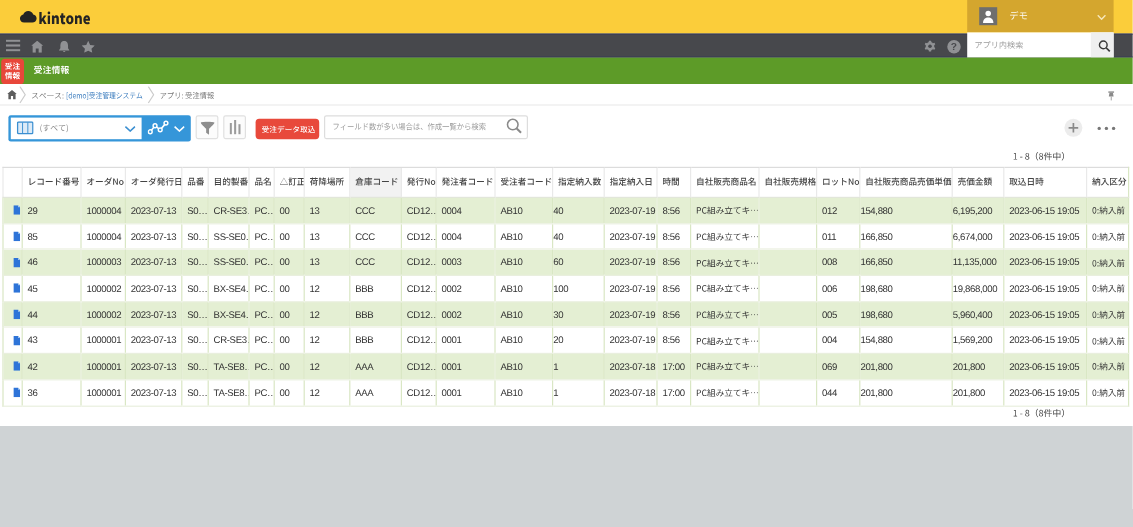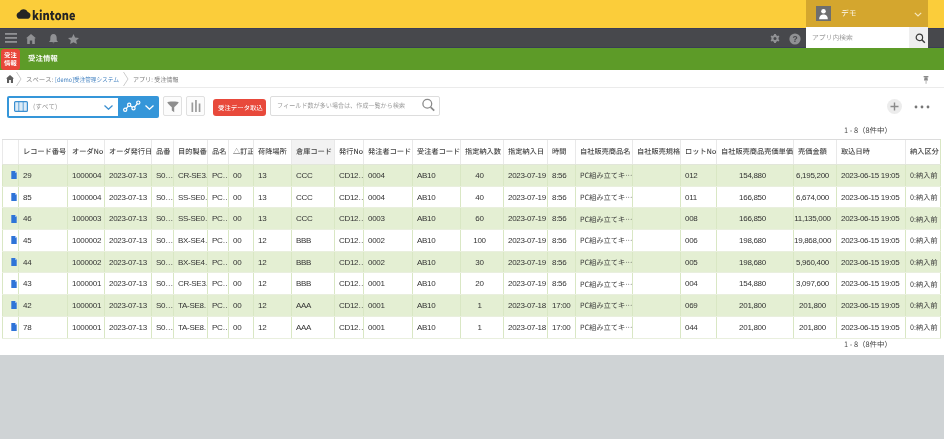--- a/index.html
+++ b/index.html
@@ -6,21 +6,21 @@
 table{border-collapse:collapse;table-layout:fixed;width:938px;
  font-size:8px;letter-spacing:-0.3px;color:#333}
 tr.hd th{height:24px;background:#fff;border-top:1px solid #dcdcdc;border-bottom:1px solid #e2e6da;
  border-left:1px solid #e9e9e9;font-weight:normal;text-align:left;padding:0 0 0 4px;overflow:hidden}
 tr.hd th:first-child{border-left:1px solid #e9e9e9}
 tr.hd th.shade{background:#f2f2f2}
 td{height:20.7px;border-left:1px solid #d9e7c4;border-bottom:1px solid #e9efde;
  padding:0 0 0 4px;overflow:hidden;white-space:nowrap;vertical-align:middle}
 table tr td:last-child,table tr th:last-child{border-right:1px solid #d9e7c4}
 tr.g td{background:#e4efd3}
-td.r{text-align:center;padding:0 5px 0 0}
+td.r{text-align:left;padding:0 5px 0 0}
 .tbtn{position:absolute;top:96px;width:19px;height:19.5px;background:#fcfcfc;
  border:1px solid #e0e0e0;border-radius:2px;box-sizing:border-box}
 </style></head><body>
 <svg width="0" height="0" style="position:absolute">
     <defs>
       <path id="logo" transform="scale(0.8742,1)" d="M0.9 0.0H3.1V-1.8L3.9 -2.7L5.5 0.0H7.9L5.3 -4.2L7.7 -7.2H5.3L3.2 -4.5H3.1V-10.1H0.9Z M8.9 0.0H11.1V-7.2H8.9ZM10.0 -8.2C10.8 -8.2 11.3 -8.6 11.3 -9.3C11.3 -10.0 10.8 -10.5 10.0 -10.5C9.3 -10.5 8.8 -10.0 8.8 -9.3C8.8 -8.6 9.3 -8.2 10.0 -8.2Z M12.9 0.0H15.2V-4.8C15.6 -5.2 15.9 -5.4 16.4 -5.4C17.0 -5.4 17.2 -5.2 17.2 -4.2V0.0H19.5V-4.4C19.5 -6.2 18.8 -7.3 17.3 -7.3C16.3 -7.3 15.6 -6.9 15.0 -6.3H14.9L14.8 -7.2H12.9Z M24.1 0.2C24.8 0.2 25.3 0.0 25.7 -0.1L25.3 -1.7C25.1 -1.7 24.9 -1.6 24.7 -1.6C24.1 -1.6 23.8 -1.9 23.8 -2.7V-5.4H25.5V-7.2H23.8V-9.1H21.9L21.7 -7.2L20.6 -7.1V-5.4H21.5V-2.7C21.5 -1.0 22.3 0.2 24.1 0.2Z M30.0 0.2C31.8 0.2 33.5 -1.2 33.5 -3.6C33.5 -6.0 31.8 -7.3 30.0 -7.3C28.1 -7.3 26.4 -6.0 26.4 -3.6C26.4 -1.2 28.1 0.2 30.0 0.2ZM30.0 -1.6C29.1 -1.6 28.7 -2.4 28.7 -3.6C28.7 -4.8 29.1 -5.5 30.0 -5.5C30.8 -5.5 31.2 -4.8 31.2 -3.6C31.2 -2.4 30.8 -1.6 30.0 -1.6Z M34.9 0.0H37.1V-4.8C37.5 -5.2 37.8 -5.4 38.3 -5.4C38.9 -5.4 39.2 -5.2 39.2 -4.2V0.0H41.4V-4.4C41.4 -6.2 40.7 -7.3 39.2 -7.3C38.2 -7.3 37.5 -6.9 36.9 -6.3H36.9L36.7 -7.2H34.9Z M46.4 0.2C47.2 0.2 48.2 -0.1 49.0 -0.6L48.2 -2.0C47.7 -1.7 47.2 -1.5 46.7 -1.5C45.8 -1.5 45.1 -1.9 44.9 -2.9H49.1C49.2 -3.1 49.2 -3.5 49.2 -3.9C49.2 -5.8 48.2 -7.3 46.2 -7.3C44.4 -7.3 42.8 -5.9 42.8 -3.6C42.8 -1.2 44.3 0.2 46.4 0.2ZM44.9 -4.4C45.0 -5.2 45.6 -5.6 46.2 -5.6C47.0 -5.6 47.3 -5.1 47.3 -4.4Z"></path>
       <path id="demo" d="M1.6 -5.7V-5.1C1.8 -5.1 2.0 -5.1 2.3 -5.1C2.7 -5.1 4.6 -5.1 5.0 -5.1C5.2 -5.1 5.5 -5.1 5.7 -5.1V-5.7C5.5 -5.7 5.2 -5.7 5.0 -5.7C4.6 -5.7 2.7 -5.7 2.3 -5.7C2.0 -5.7 1.8 -5.7 1.6 -5.7ZM6.1 -6.3 5.7 -6.2C5.9 -5.9 6.2 -5.4 6.3 -5.1L6.8 -5.3C6.6 -5.6 6.3 -6.1 6.1 -6.3ZM7.0 -6.6 6.6 -6.5C6.8 -6.2 7.0 -5.7 7.2 -5.4L7.6 -5.6C7.5 -5.9 7.2 -6.4 7.0 -6.6ZM0.7 -3.7V-3.1C0.9 -3.1 1.1 -3.1 1.3 -3.1H3.7C3.7 -2.4 3.6 -1.7 3.2 -1.2C2.9 -0.7 2.4 -0.2 1.7 0.0L2.3 0.4C3.0 0.1 3.6 -0.5 3.9 -1.0C4.2 -1.6 4.3 -2.3 4.3 -3.1H6.4C6.6 -3.1 6.9 -3.1 7.1 -3.1V-3.7C6.9 -3.7 6.6 -3.7 6.4 -3.7C6.0 -3.7 1.8 -3.7 1.3 -3.7C1.1 -3.7 0.9 -3.7 0.7 -3.7Z M8.7 -3.3V-2.7C8.9 -2.7 9.2 -2.7 9.4 -2.7H11.0V-0.9C11.0 -0.3 11.3 0.1 12.5 0.1C13.2 0.1 14.0 0.1 14.6 0.0L14.6 -0.6C14.0 -0.5 13.3 -0.5 12.6 -0.5C11.9 -0.5 11.6 -0.7 11.6 -1.1V-2.7H14.2C14.4 -2.7 14.7 -2.7 14.9 -2.7V-3.3C14.7 -3.3 14.4 -3.3 14.2 -3.3H11.6V-4.9H13.6C13.9 -4.9 14.1 -4.9 14.3 -4.9V-5.5C14.1 -5.5 13.9 -5.5 13.6 -5.5C13.0 -5.5 10.5 -5.5 9.9 -5.5C9.6 -5.5 9.4 -5.5 9.2 -5.5V-4.9C9.4 -4.9 9.6 -4.9 9.9 -4.9H11.0V-3.3H9.4C9.2 -3.3 8.9 -3.3 8.7 -3.3Z"></path>
       <path id="appsearch" d="M6.3 -4.6 6.0 -4.9C5.9 -4.9 5.7 -4.9 5.5 -4.9C5.1 -4.9 1.9 -4.9 1.6 -4.9C1.4 -4.9 1.1 -4.9 0.8 -4.9V-4.3C1.1 -4.3 1.4 -4.4 1.6 -4.4C1.9 -4.4 5.0 -4.4 5.5 -4.4C5.3 -3.9 4.6 -3.2 4.0 -2.8L4.5 -2.5C5.2 -3.0 5.9 -3.9 6.1 -4.4C6.2 -4.4 6.3 -4.5 6.3 -4.6ZM3.6 -3.7H3.0C3.0 -3.5 3.0 -3.4 3.0 -3.2C3.0 -2.1 2.9 -1.1 1.8 -0.5C1.6 -0.3 1.4 -0.2 1.2 -0.2L1.7 0.3C3.5 -0.6 3.6 -1.9 3.6 -3.7Z M12.3 -4.9C12.3 -5.1 12.5 -5.3 12.7 -5.3C13.0 -5.3 13.2 -5.1 13.2 -4.9C13.2 -4.6 13.0 -4.4 12.7 -4.4C12.5 -4.4 12.3 -4.6 12.3 -4.9ZM12.0 -4.9C12.0 -4.8 12.0 -4.7 12.0 -4.7L11.8 -4.7C11.5 -4.7 8.8 -4.7 8.4 -4.7C8.1 -4.7 7.9 -4.7 7.7 -4.7V-4.1C7.9 -4.1 8.1 -4.1 8.4 -4.1C8.8 -4.1 11.4 -4.1 11.8 -4.1C11.8 -3.5 11.4 -2.5 10.9 -1.9C10.4 -1.2 9.6 -0.6 8.3 -0.3L8.8 0.2C10.0 -0.1 10.8 -0.8 11.4 -1.6C12.0 -2.3 12.3 -3.4 12.5 -4.1L12.5 -4.2C12.5 -4.1 12.6 -4.1 12.7 -4.1C13.1 -4.1 13.5 -4.5 13.5 -4.9C13.5 -5.3 13.1 -5.7 12.7 -5.7C12.3 -5.7 12.0 -5.3 12.0 -4.9Z M18.9 -5.2H18.2C18.3 -5.0 18.3 -4.8 18.3 -4.6C18.3 -4.3 18.3 -3.8 18.3 -3.5C18.3 -2.2 18.2 -1.7 17.7 -1.1C17.3 -0.6 16.7 -0.3 16.1 -0.2L16.5 0.3C17.0 0.1 17.7 -0.2 18.1 -0.7C18.6 -1.3 18.9 -1.8 18.9 -3.5C18.9 -3.7 18.9 -4.3 18.9 -4.6C18.9 -4.8 18.9 -5.0 18.9 -5.2ZM15.7 -5.1H15.1C15.1 -5.0 15.1 -4.7 15.1 -4.6C15.1 -4.4 15.1 -2.6 15.1 -2.4C15.1 -2.1 15.1 -1.9 15.1 -1.8H15.7C15.7 -2.0 15.7 -2.2 15.7 -2.3C15.7 -2.6 15.7 -4.4 15.7 -4.6C15.7 -4.8 15.7 -5.0 15.7 -5.1Z M21.1 -4.5V0.6H21.6V-4.0H23.5C23.5 -3.1 23.3 -2.0 21.8 -1.2C21.9 -1.1 22.0 -0.9 22.1 -0.8C23.0 -1.4 23.5 -2.0 23.8 -2.7C24.4 -2.1 25.1 -1.4 25.4 -0.9L25.9 -1.3C25.4 -1.8 24.6 -2.6 23.9 -3.2C24.0 -3.5 24.0 -3.8 24.1 -4.0H26.0V-0.1C26.0 -0.0 26.0 0.0 25.9 0.0C25.7 0.0 25.3 0.0 24.8 0.0C24.9 0.2 24.9 0.4 25.0 0.5C25.6 0.5 26.0 0.5 26.2 0.5C26.5 0.4 26.5 0.2 26.5 -0.1V-4.5H24.1V-5.7H23.5V-4.5Z M30.0 -3.0V-1.3H31.3C31.2 -0.7 30.7 -0.2 29.5 0.2C29.6 0.3 29.7 0.5 29.8 0.6C30.9 0.2 31.5 -0.4 31.7 -1.0C32.1 -0.1 32.7 0.3 33.5 0.6C33.6 0.4 33.7 0.3 33.8 0.1C33.0 -0.1 32.5 -0.5 32.1 -1.3H33.4V-3.0H31.9V-3.7H33.0V-4.0C33.2 -3.9 33.4 -3.8 33.6 -3.7C33.7 -3.8 33.8 -4.0 33.9 -4.1C33.1 -4.4 32.4 -5.0 31.9 -5.7H31.4C31.1 -5.1 30.4 -4.5 29.7 -4.1V-4.3H29.0V-5.7H28.5V-4.3H27.6V-3.8H28.5C28.3 -2.8 27.8 -1.8 27.4 -1.2C27.5 -1.1 27.6 -0.9 27.7 -0.7C28.0 -1.2 28.3 -1.9 28.5 -2.6V0.5H29.0V-2.7C29.2 -2.3 29.4 -1.9 29.5 -1.7L29.8 -2.1C29.7 -2.3 29.2 -3.0 29.0 -3.3V-3.8H29.7V-3.8L29.8 -3.6C30.0 -3.7 30.2 -3.9 30.4 -4.0V-3.7H31.4V-3.0ZM31.7 -5.2C32.0 -4.9 32.4 -4.4 32.9 -4.1H30.6C31.0 -4.5 31.4 -4.9 31.7 -5.2ZM30.4 -2.6H31.4V-2.1C31.4 -1.9 31.4 -1.8 31.4 -1.7H30.4ZM31.9 -2.6H33.0V-1.7H31.9C31.9 -1.8 31.9 -1.9 31.9 -2.0Z M38.3 -0.7C38.9 -0.4 39.6 0.1 40.0 0.5L40.4 0.1C40.0 -0.2 39.3 -0.6 38.7 -0.9ZM36.0 -0.9C35.6 -0.5 34.9 -0.1 34.3 0.1C34.4 0.2 34.6 0.4 34.7 0.5C35.3 0.2 36.0 -0.3 36.5 -0.8ZM34.5 -4.0V-2.7H35.0V-3.6H36.8C36.5 -3.3 36.2 -3.0 35.9 -2.8L35.5 -2.9L35.2 -2.7C35.6 -2.4 36.1 -2.1 36.5 -1.8L36.0 -1.6L34.4 -1.5L34.5 -1.1L37.1 -1.1V0.6H37.6V-1.1L39.6 -1.2C39.7 -1.1 39.9 -1.0 40.0 -0.8L40.3 -1.2C40.0 -1.5 39.2 -2.0 38.6 -2.4L38.3 -2.1C38.5 -2.0 38.8 -1.8 39.1 -1.6L36.8 -1.6C37.5 -2.0 38.2 -2.5 38.8 -3.0L38.3 -3.3C38.0 -2.9 37.4 -2.5 36.9 -2.1C36.7 -2.3 36.5 -2.4 36.3 -2.5C36.6 -2.8 37.0 -3.1 37.4 -3.5L37.1 -3.6H39.8V-2.7H40.3V-4.0H37.6V-4.7H40.3V-5.1H37.6V-5.7H37.1V-5.1H34.5V-4.7H37.1V-4.0Z"></path>
       <path id="b1" d="M4.7 -4.6C4.6 -4.3 4.5 -3.9 4.3 -3.6H3.2L3.7 -3.7C3.6 -3.9 3.5 -4.3 3.4 -4.5C4.3 -4.6 5.1 -4.7 5.8 -4.9L5.3 -5.5C4.1 -5.2 2.2 -5.1 0.5 -5.0C0.5 -4.9 0.6 -4.6 0.6 -4.4L1.6 -4.4L1.0 -4.3C1.1 -4.1 1.3 -3.8 1.3 -3.6H0.4V-2.2H1.1V-2.9H5.3V-2.2H6.0V-3.6H5.1C5.3 -3.8 5.4 -4.1 5.6 -4.4ZM2.7 -4.4C2.8 -4.2 2.9 -3.8 3.0 -3.6H1.7L2.1 -3.7C2.0 -3.9 1.9 -4.2 1.7 -4.4C2.2 -4.4 2.8 -4.5 3.3 -4.5ZM4.1 -1.7C3.8 -1.4 3.6 -1.2 3.2 -1.0C2.8 -1.2 2.5 -1.4 2.2 -1.7ZM1.3 -2.4V-1.7H1.6L1.4 -1.7C1.7 -1.3 2.0 -0.9 2.4 -0.6C1.8 -0.4 1.0 -0.3 0.2 -0.2C0.4 -0.0 0.6 0.3 0.7 0.5C1.6 0.4 2.5 0.2 3.2 -0.2C3.9 0.2 4.7 0.4 5.7 0.5C5.8 0.3 6.0 -0.0 6.1 -0.2C5.3 -0.3 4.6 -0.4 4.0 -0.7C4.5 -1.0 4.9 -1.5 5.2 -2.2L4.7 -2.5L4.6 -2.4Z M7.0 -4.8C7.4 -4.7 7.9 -4.4 8.2 -4.1L8.6 -4.7C8.4 -5.0 7.8 -5.3 7.4 -5.4ZM6.6 -3.1C7.0 -2.9 7.5 -2.6 7.8 -2.4L8.2 -3.1C7.9 -3.3 7.4 -3.5 7.0 -3.7ZM6.8 -0.0 7.5 0.5C7.9 -0.1 8.3 -0.9 8.6 -1.5L8.1 -2.0C7.7 -1.3 7.2 -0.5 6.8 -0.0ZM8.7 -4.0V-3.3H10.2V-2.3H8.9V-1.5H10.2V-0.4H8.5V0.4H12.6V-0.4H11.0V-1.5H12.2V-2.3H11.0V-3.3H12.5V-4.0H11.0L11.4 -4.5C11.0 -4.8 10.4 -5.2 9.8 -5.5L9.3 -4.9C9.8 -4.6 10.3 -4.3 10.6 -4.0Z"></path>
       <path id="b2" d="M0.4 -4.2C0.3 -3.6 0.2 -2.9 0.1 -2.5L0.7 -2.3C0.8 -2.8 0.9 -3.6 0.9 -4.1ZM3.1 -1.2H5.0V-0.9H3.1ZM3.1 -1.7V-2.0H5.0V-1.7ZM0.9 -5.4V0.6H1.6V-4.1C1.7 -3.9 1.8 -3.6 1.9 -3.4L2.4 -3.6L2.3 -3.7H3.7V-3.4H2.0V-2.9H6.2V-3.4H4.4V-3.7H5.8V-4.2H4.4V-4.5H6.0V-5.0H4.4V-5.4H3.7V-5.0H2.2V-4.5H3.7V-4.2H2.3V-3.7C2.3 -3.9 2.1 -4.3 2.0 -4.6L1.6 -4.4V-5.4ZM2.4 -2.6V0.6H3.1V-0.4H5.0V-0.2C5.0 -0.1 5.0 -0.1 4.9 -0.1C4.8 -0.1 4.5 -0.1 4.3 -0.1C4.4 0.1 4.4 0.4 4.5 0.6C4.9 0.6 5.2 0.6 5.5 0.5C5.7 0.4 5.8 0.2 5.8 -0.2V-2.6Z M9.6 -5.2V0.6H10.3V0.2C10.5 0.3 10.6 0.5 10.7 0.6C11.0 0.4 11.2 0.2 11.4 -0.1C11.6 0.2 11.9 0.4 12.2 0.6C12.3 0.4 12.5 0.1 12.7 -0.0C12.4 -0.2 12.1 -0.4 11.8 -0.7C12.1 -1.3 12.4 -2.0 12.5 -2.8L12.0 -3.0L11.9 -3.0H10.3V-4.5H11.6V-4.0C11.6 -3.9 11.6 -3.9 11.5 -3.9C11.4 -3.9 11.0 -3.9 10.7 -3.9C10.8 -3.7 10.9 -3.4 10.9 -3.2C11.4 -3.2 11.8 -3.2 12.0 -3.3C12.2 -3.4 12.3 -3.6 12.3 -4.0V-5.2ZM10.9 -2.4H11.7C11.6 -2.0 11.5 -1.7 11.3 -1.4C11.1 -1.7 11.0 -2.0 10.9 -2.4ZM10.3 -2.1C10.5 -1.6 10.7 -1.1 11.0 -0.7C10.8 -0.5 10.6 -0.2 10.3 -0.1ZM7.0 -3.1C7.1 -2.9 7.2 -2.6 7.2 -2.4H6.7V-1.8H7.7V-1.3H6.8V-0.6H7.7V0.6H8.4V-0.6H9.4V-1.3H8.4V-1.8H9.4V-2.4H8.9L9.2 -3.1L9.0 -3.1H9.5V-3.8H8.4V-4.2H9.3V-4.9H8.4V-5.4H7.7V-4.9H6.8V-4.2H7.7V-3.8H6.6V-3.1H7.3ZM8.6 -3.1C8.5 -2.9 8.4 -2.6 8.4 -2.5L8.6 -2.4H7.6L7.8 -2.5C7.8 -2.6 7.7 -2.9 7.6 -3.1Z"></path>
@@ -586,21 +586,21 @@
           <td>2023-07-19</td>
           <td>8:56</td>
           <td>
             <svg width="53" height="10" style="overflow:visible;display:block" fill="#333">
               <use href="#pckit" y="8"></use>
             </svg>
           </td>
           <td></td>
           <td>004</td>
           <td class="r">154,880</td>
-          <td class="r">3,097,600</td>
+          <td class="r">1,569,200</td>
           <td>2023-06-15 19:05</td>
           <td>
             <svg width="29" height="10" style="overflow:visible;display:block" fill="#333">
               <use href="#nounyu" y="8"></use>
             </svg>
           </td>
         </tr>
         <tr class="g">
           <td>
             <svg width="6" height="8" viewBox="0 0 6 8" style="display:block;margin:0 0 0 4px">
@@ -639,21 +639,21 @@
             </svg>
           </td>
         </tr>
         <tr>
           <td>
             <svg width="6" height="8" viewBox="0 0 6 8" style="display:block;margin:0 0 0 4px">
               <path d="M0.3 0 h3.7 L5.7 1.7 V8 H0.3 Z" fill="#2e74d8"></path>
               <path d="M4 0 L5.7 1.7 H4 Z" fill="#a5c8f0"></path>
             </svg>
           </td>
-          <td>78</td>
+          <td>36</td>
           <td>1000001</td>
           <td>2023-07-13</td>
           <td>S0…</td>
           <td>TA-SE8…</td>
           <td>PC…</td>
           <td>00</td>
           <td>12</td>
           <td>AAA</td>
           <td>CD12…</td>
           <td>0001</td>

